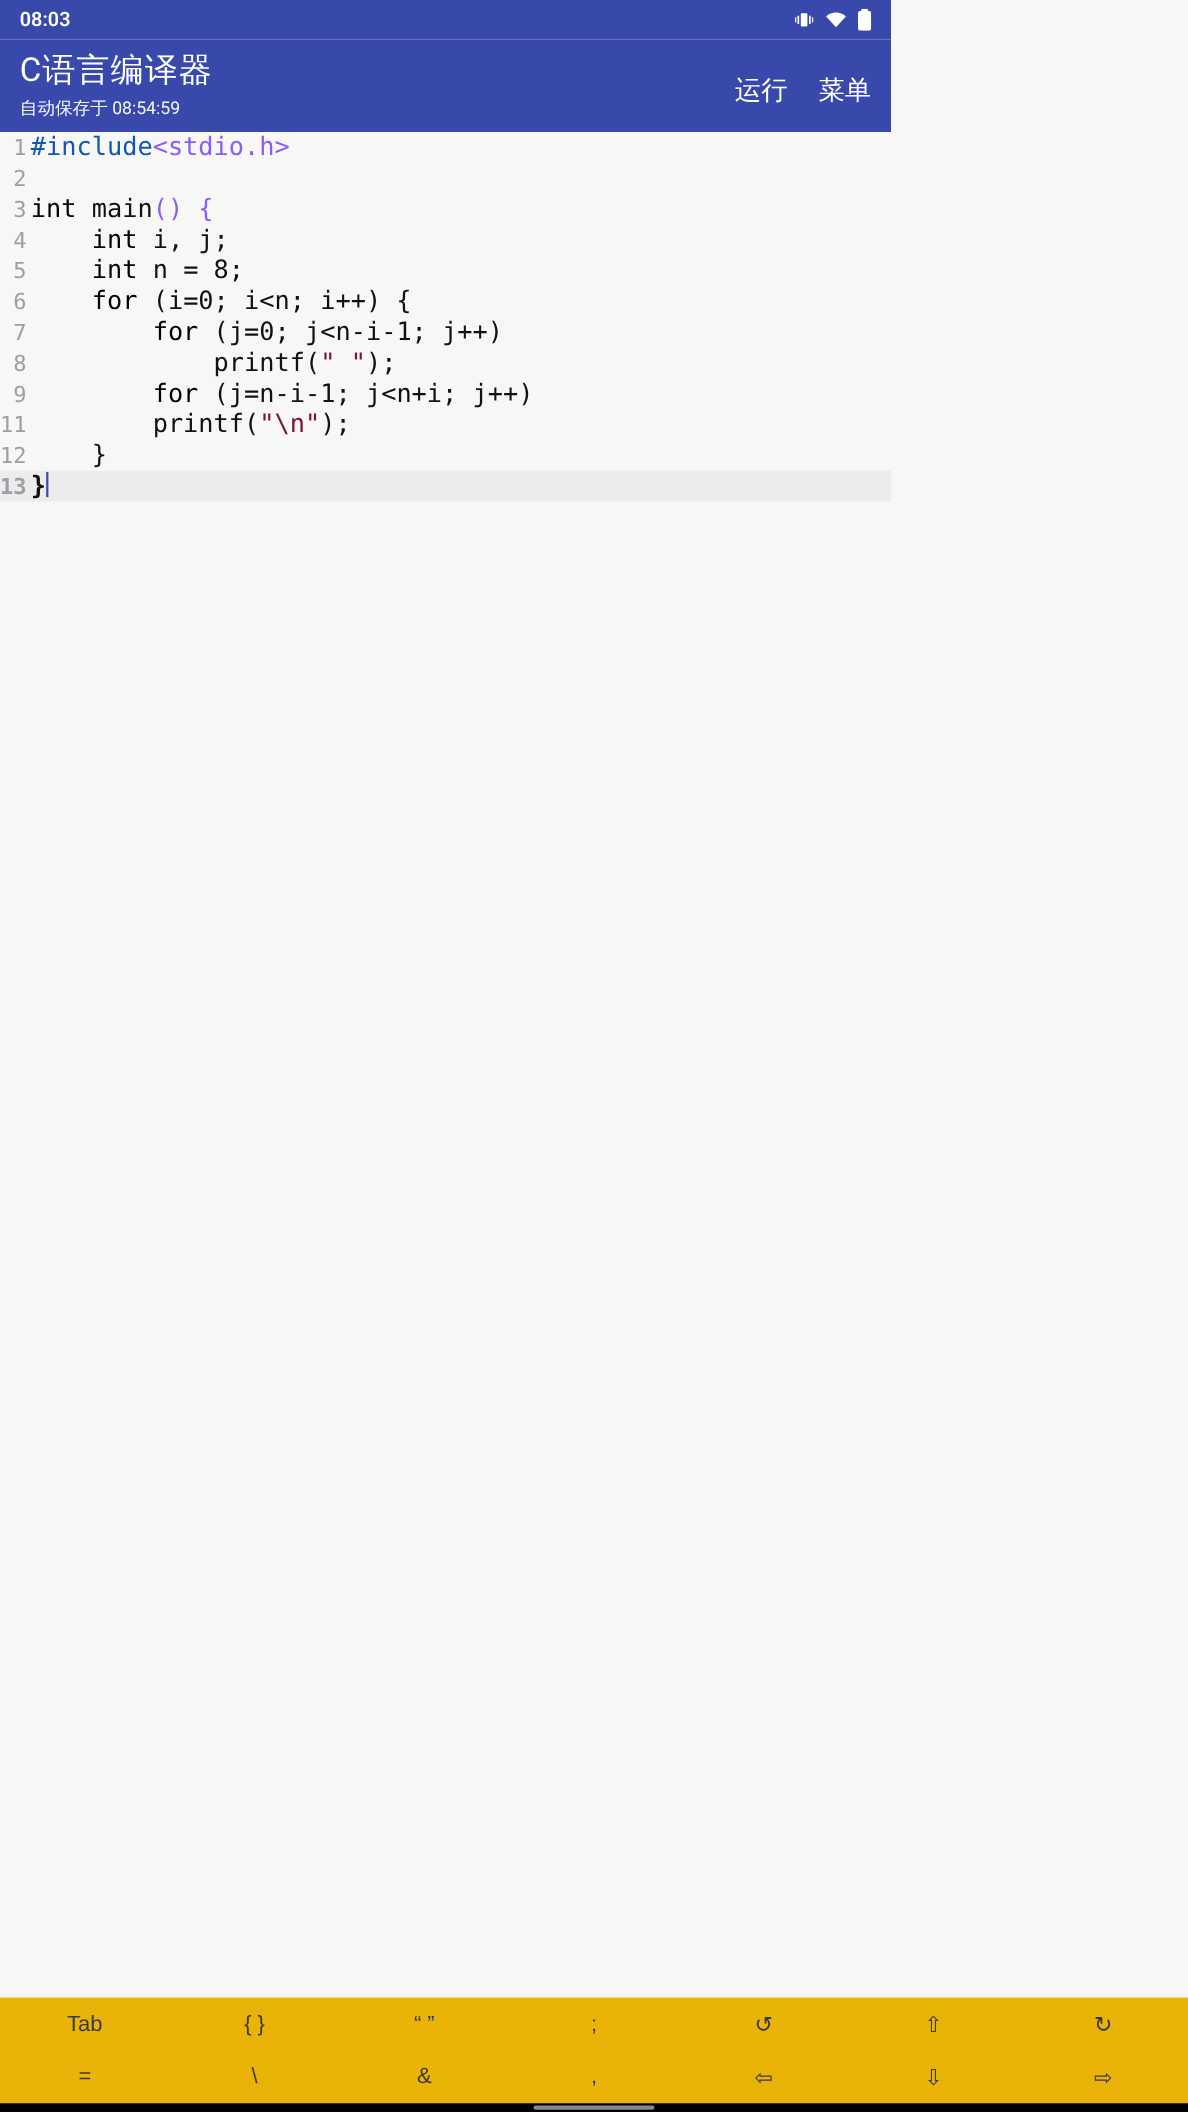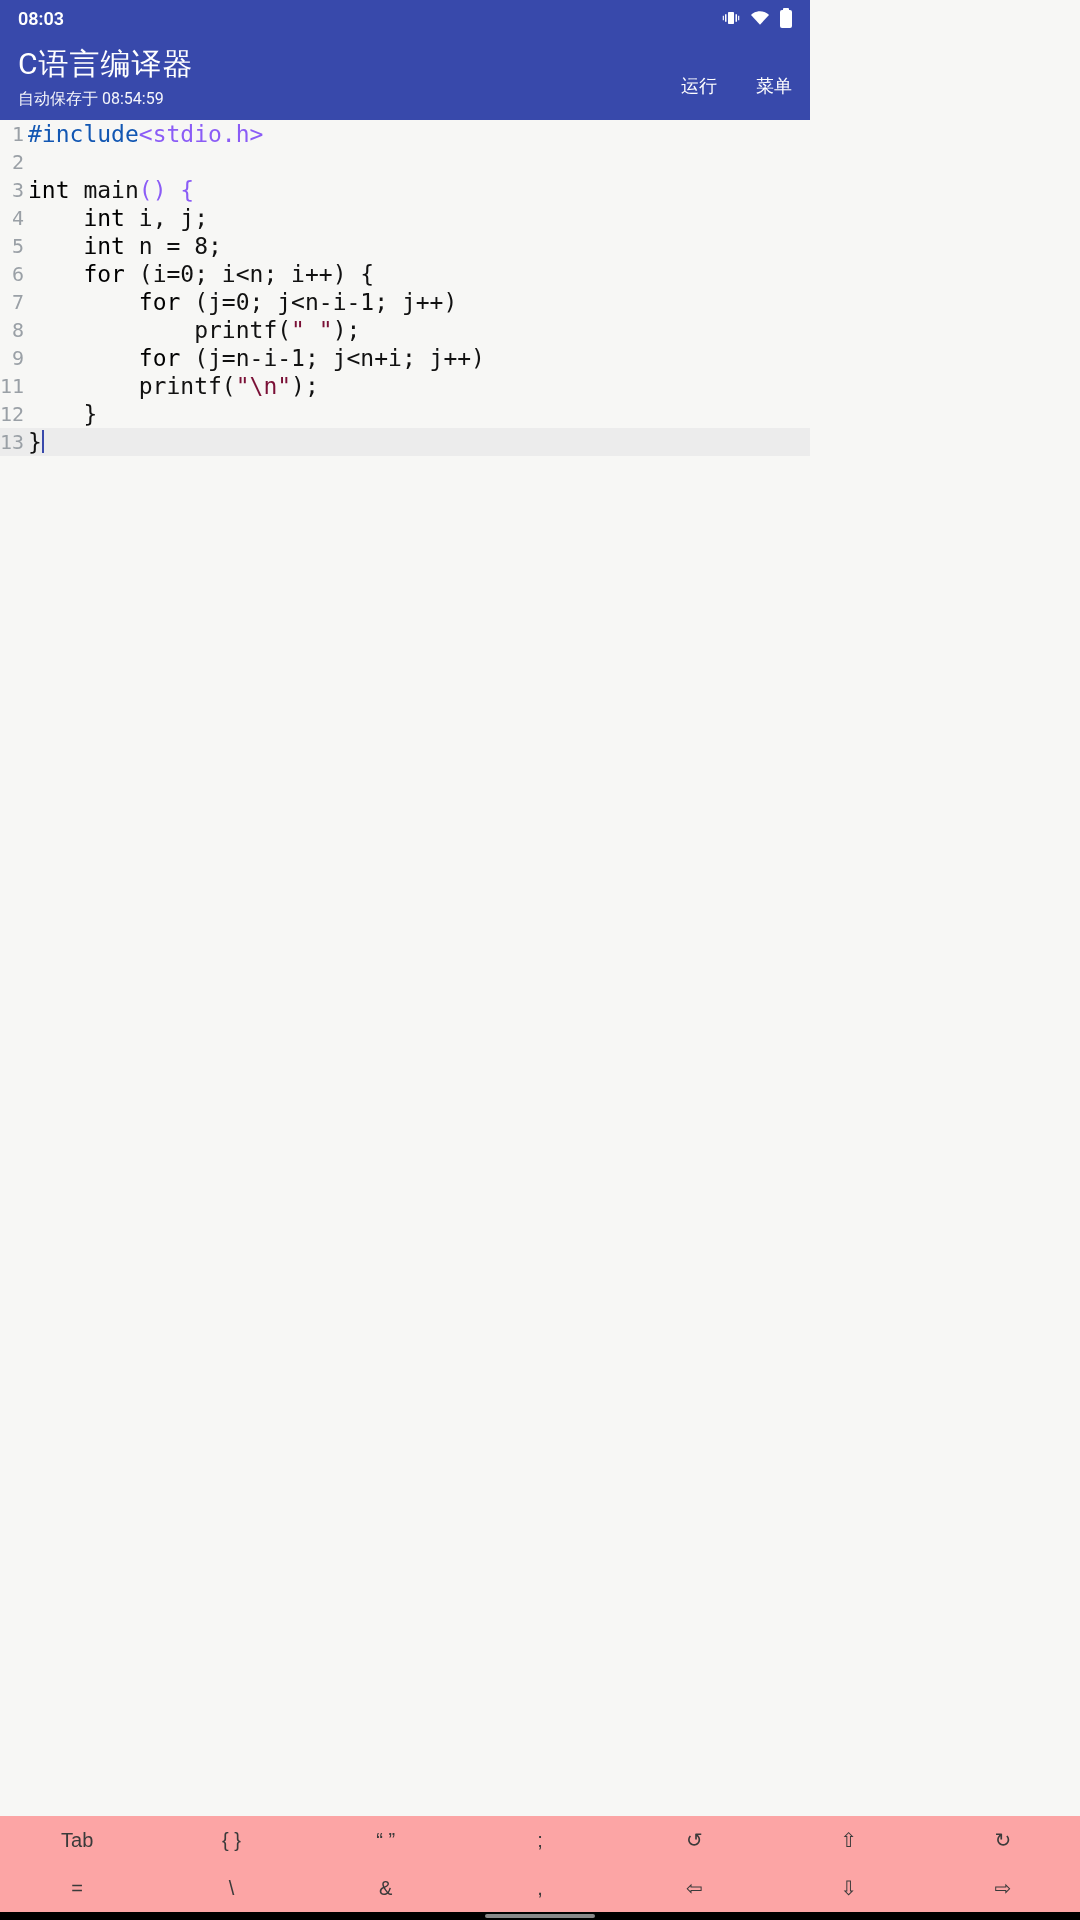--- a/index.html
+++ b/index.html
@@ -25,35 +25,35 @@
   .app-bar {
     background: #3849ab;
     color: #fff;
     padding: 8px 18px 10px 18px;
     display: flex;
     align-items: flex-end;
   }
   .app-bar-left { flex: 1; }
   .app-title { font-size: 30px; font-weight: 400; letter-spacing: 1px; }
   .app-sub   { font-size: 16px; margin-top: 4px; opacity: .95; }
-  .app-actions { display: flex; gap: 39px; font-size: 18px; padding-bottom: 12px; }
+  .app-actions { display: flex; gap: 28px; font-size: 24px; padding-bottom: 12px; }
   .app-actions span { cursor: pointer; }
   .editor {
     position: relative;
     height: 1180px;
     background: #f7f7f5;
     font-family: "Consolas","Menlo","DejaVu Sans Mono",monospace;
     font-size: 23px;
     line-height: 28px;
   }
   .line {
     display: flex;
     white-space: pre;
   }
-  .line.current { background: #ececec; }
+  .line.current { background: #ececec; font-weight: bold; }
   .gutter {
     width: 26px;
     text-align: right;
     color: #9aa0a6;
     flex: none;
     user-select: none;
     padding-right: 2px;
     font-size: 20px;
   }
   .code { padding-left: 2px; color:#111; }
@@ -65,21 +65,21 @@
   .tk-punc{ color:#8b5cf6; }
   .caret {
     display:inline-block;
     width:2px; height:23px;
     background:#3849ab;
     vertical-align:-3px;
   }
   .toolbar {
     position: absolute;
     left:0; right:0; bottom: 8px;
-    background:#fca5a5;
+    background:#eab308;
   }
   .tool-row {
     display:flex;
     height: 48px;
   }
   .tool-row > div {
     flex:1;
     display:flex;
     align-items:center;
     justify-content:center;

